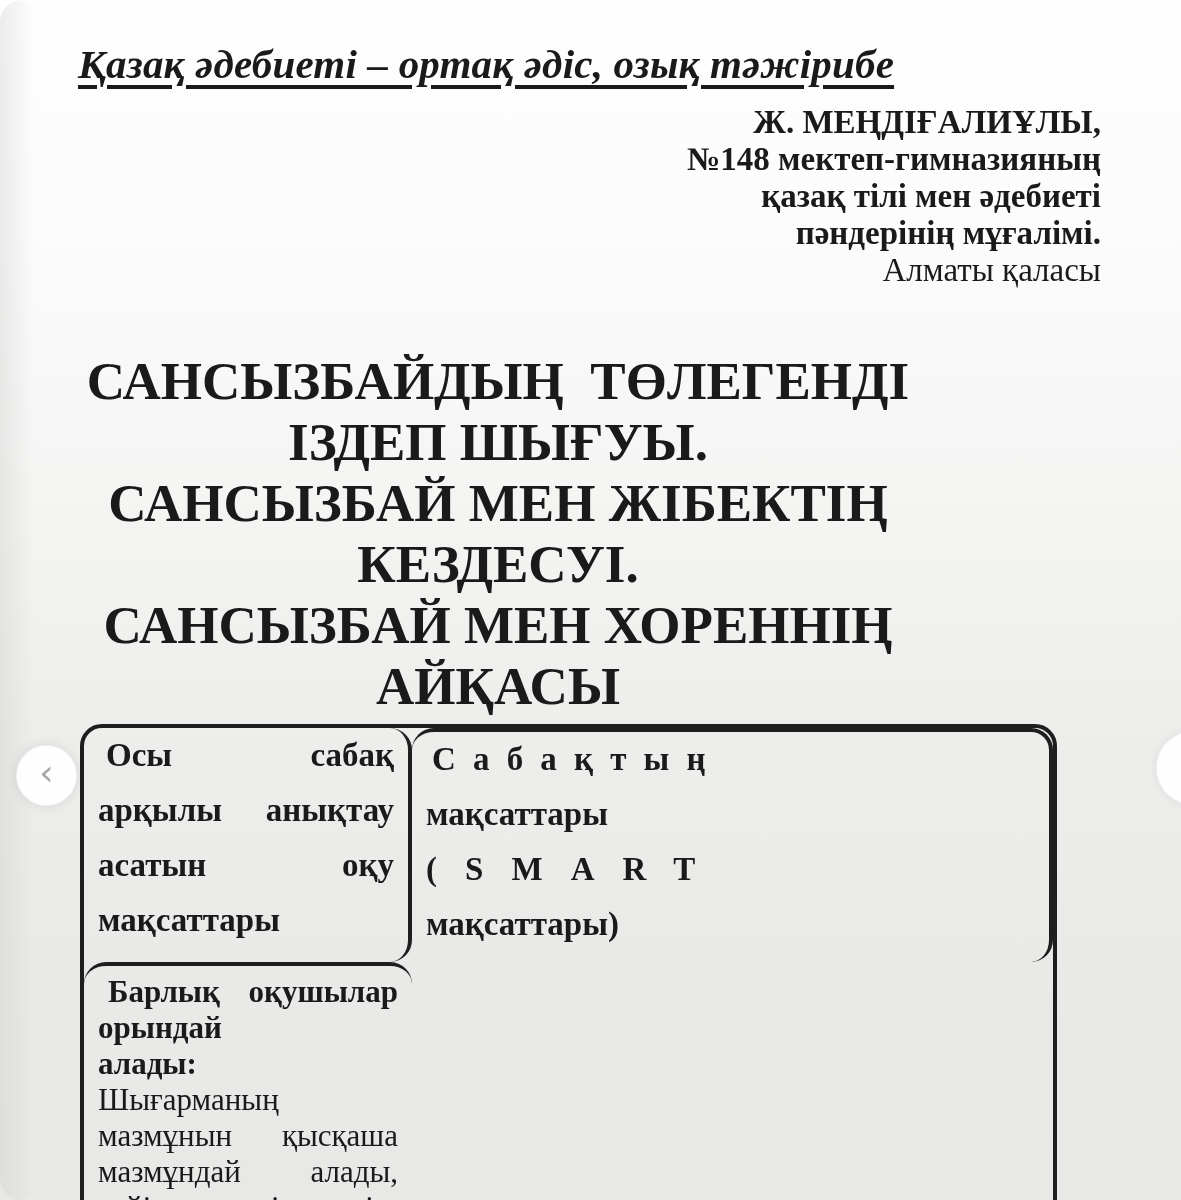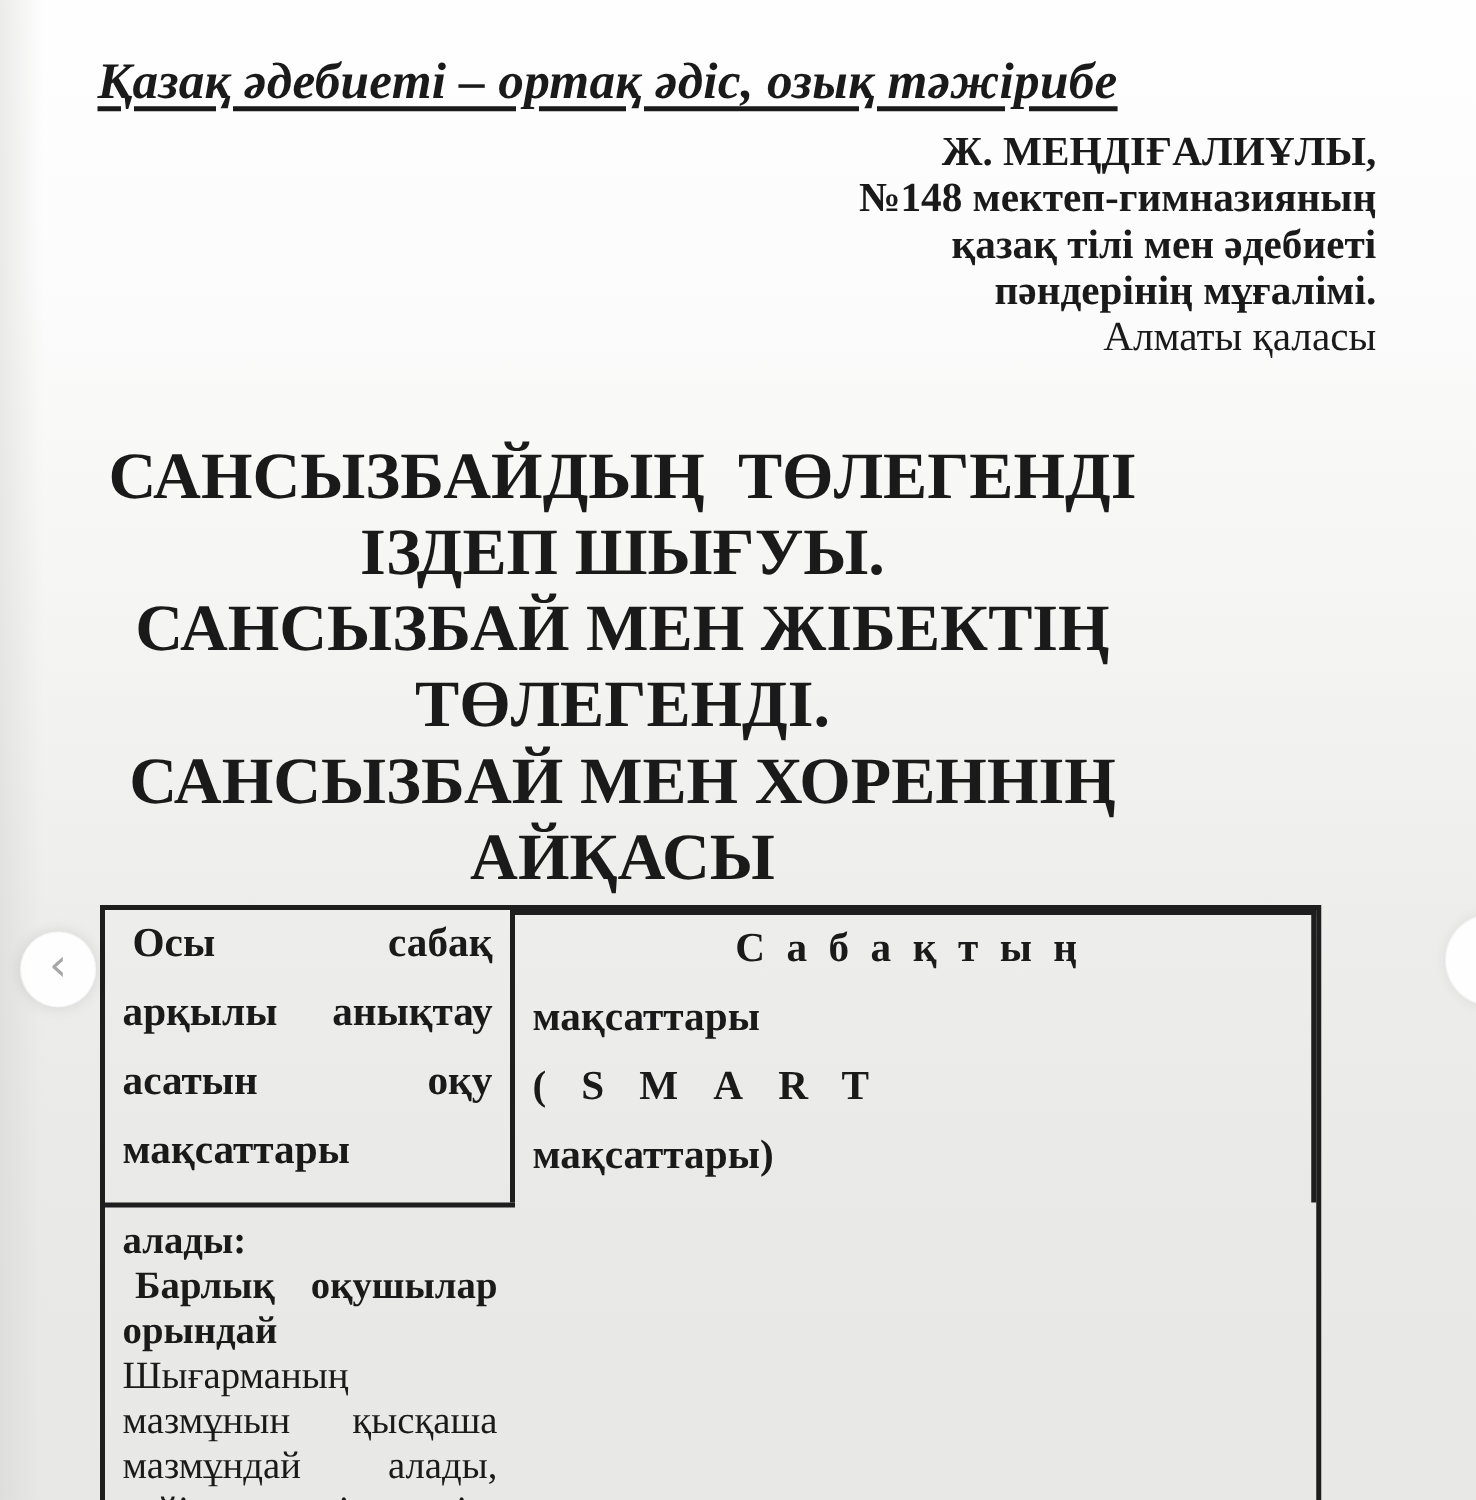--- a/index.html
+++ b/index.html
@@ -1,20 +1,20 @@
 <!DOCTYPE html>
 <html style="--text: #1a1a1a; --table_border: #1e1e1e; --chevron: #a6a6a6;"><head>
 <meta charset="utf-8">
 <style>
   :root {
     --text: #1a1a1a;
     --table_border: #1e1e1e;
     --chevron: #a6a6a6;
   }
-  * { box-sizing: border-box; }
+  * { box-sizing: border-box; border-radius: 22px; }
   html, body {
     margin: 0; padding: 0;
     width: 1181px; height: 1200px;
     overflow: hidden;
   }
   body {
     font-family: "Liberation Serif", "DejaVu Serif", serif;
     color: var(--text);
     background: linear-gradient(180deg, #fefefe 0%, #fcfcfc 18%, #f5f5f4 40%, #ededec 62%, #e9e9e8 82%, #e8e8e7 100%);
   }
@@ -56,21 +56,21 @@
     display: grid; grid-template-columns: 328px 1fr;
     background: transparent;
   }
   .cell { padding: 8px 14px 10px 14px; }
   .cell.border-r { border-right: 4px solid var(--table_border); }
   .cell.border-t { border-top: 4px solid var(--table_border); }
 
   .label-cell { font-weight: bold; font-size: 33px; line-height: 55px; padding-top: 0; }
   .label-cell .jl { text-align: justify; text-align-last: justify; }
   .label-cell .indent { text-indent: 8px; }
-  .tracked  { letter-spacing: 0.52em; text-indent: 6px; white-space: nowrap; text-align: center; }
+  .tracked  { letter-spacing: 0.52em; text-indent: 6px; white-space: nowrap; }
   .tracked2 { letter-spacing: 0.85em; white-space: nowrap; }
 
   .content-cell { font-size: 31px; }
   .obj { margin: 0; text-align: justify; text-indent: 10px; }
   .obj .code { font-weight: bold; }
   .goal-head { font-weight: bold; }
   .jlast { text-align: justify; text-align-last: justify; text-indent: 10px; }
   .just { margin: 0; text-align: justify; }
 
   
@@ -104,43 +104,43 @@
     <div class="b">№148 мектеп-гимназияның</div>
     <div class="b">қазақ тілі мен әдебиеті</div>
     <div class="b">пәндерінің мұғалімі.</div>
     <div>Алматы қаласы</div>
   </div>
 
   <div class="main-title">
     <div class="tl">САНСЫЗБАЙДЫҢ  ТӨЛЕГЕНДІ</div>
     <div class="tl">ІЗДЕП ШЫҒУЫ.</div>
     <div class="tl">САНСЫЗБАЙ МЕН ЖІБЕКТІҢ</div>
-    <div class="tl">ТӨЛЕГЕНДІ.</div>
+    <div class="tl">КЕЗДЕСУІ.</div>
     <div class="tl">САНСЫЗБАЙ МЕН ХОРЕННІҢ</div>
     <div class="tl">АЙҚАСЫ</div>
   </div>
 
   <div class="lesson-table">
 
     <div class="cell border-r label-cell row1">
       <div class="jl indent">Осы сабақ</div>
       <div class="jl">арқылы анықтау</div>
       <div class="jl">асатын оқу</div>
       <div>мақсаттары</div>
     </div>
 
     <div class="cell border-r border-t label-cell row2">
       <div class="tracked">Сабақтың</div>
       <div>мақсаттары</div>
       <div class="tracked2">(SMART</div>
       <div>мақсаттары)</div>
     </div>
     <div class="cell border-t content-cell row2">
+      <div class="goal-head jlast">Барлық оқушылар орындай</div>
       <div class="goal-head">алады:</div>
-      <div class="goal-head jlast">Барлық оқушылар орындай</div>
       <p class="just">Шығарманың мазмұнын қысқаша мазмұндай алады, кейіпкерлерді іс-әрекетіне байланысты ажыратады.</p>
     </div>
   </div>
 
   <button class="nav prev">
     <span class="chev">‹</span>
   </button>
   <button class="nav next">
     
   </button>

